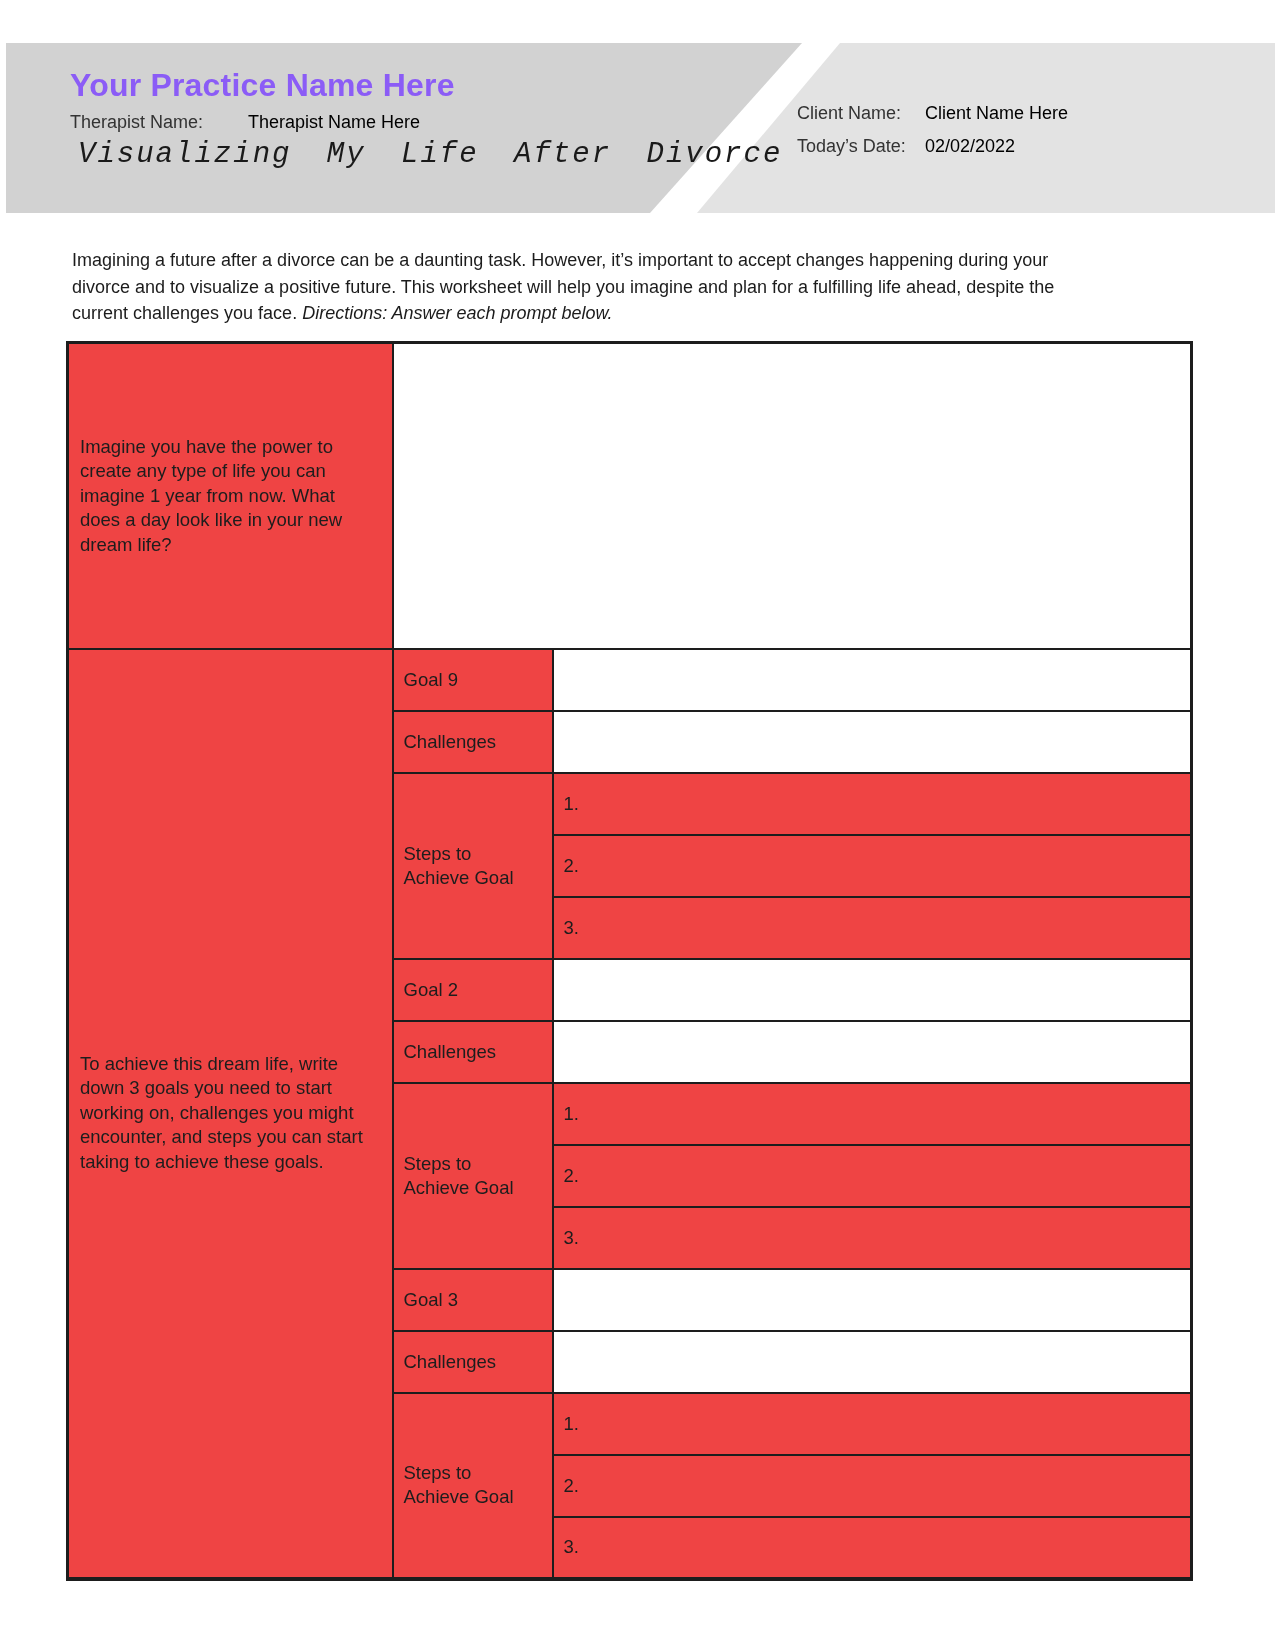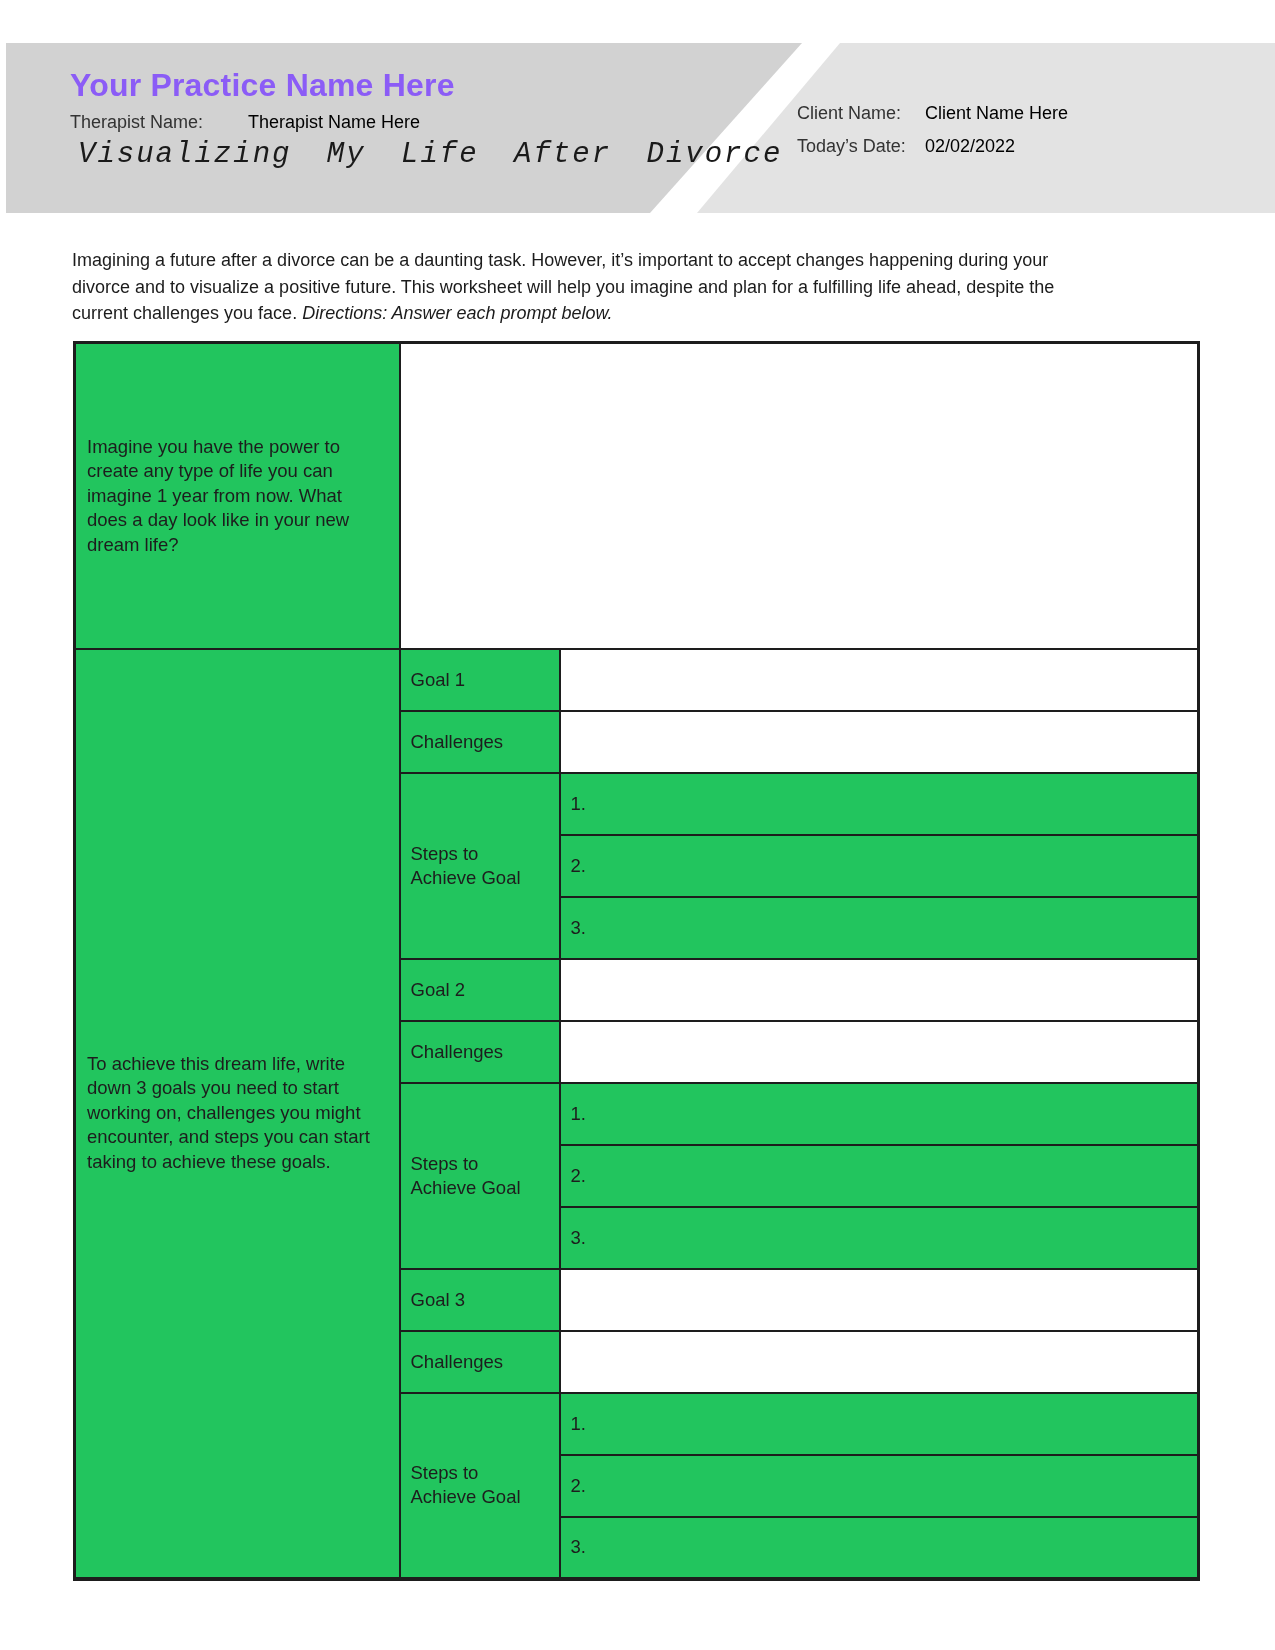--- a/index.html
+++ b/index.html
@@ -53,27 +53,27 @@
     position: absolute; left: 72px; top: 247px; width: 1082px;
     font-size: 18px; line-height: 26.5px; color: #1c1c1c;
   }
   .intro .line { display: block; }
   .intro .line3 { display: block; }
   .intro .inline { display: inline; }
   .directions { font-style: italic; }
 
   
   table.sheet {
-    position: absolute; left: 73px; top: 341px;
+    position: absolute; left: 66px; top: 341px;
     width: 1124px;
     border-collapse: collapse;
     table-layout: fixed;
     border: 3px solid #1d1d1d;
     border-bottom-width: 4px;
-    background: #22c55e;
+    background: #ef4444;
   }
   table.sheet td {
     border: 2px solid #1d1d1d;
     vertical-align: middle;
     font-size: 18.5px;
     color: #1d1d1d;
   }
   tr.row-tall { height: 306px; }
   tr.row-std { height: 62px; }
   td.prompt-cell {
@@ -120,21 +120,21 @@
     </colgroup>
     <tbody>
 
       <tr class="row-tall">
         <td class="prompt-cell">Imagine you have the power to create any type of life you can imagine 1 year from now. What does a day look like in your new dream life?</td>
         <td class="answer-cell" colspan="2"></td>
       </tr>
 
       <tr class="row-std">
         <td class="prompt-cell" rowspan="15">To achieve this dream life, write down 3 goals you need to start working on, challenges you might encounter, and steps you can start taking to achieve these goals.</td>
-        <td class="label-cell">Goal 1</td>
+        <td class="label-cell">Goal 9</td>
         <td class="answer-cell"></td>
       </tr>
       <tr class="row-std">
         <td class="label-cell">Challenges</td>
         <td class="answer-cell"></td>
       </tr>
       <tr class="row-std">
         <td class="label-cell" rowspan="3"><span class="label-wrap">Steps to Achieve Goal</span></td>
         <td class="step-cell"><span>1.</span></td>
       </tr>

